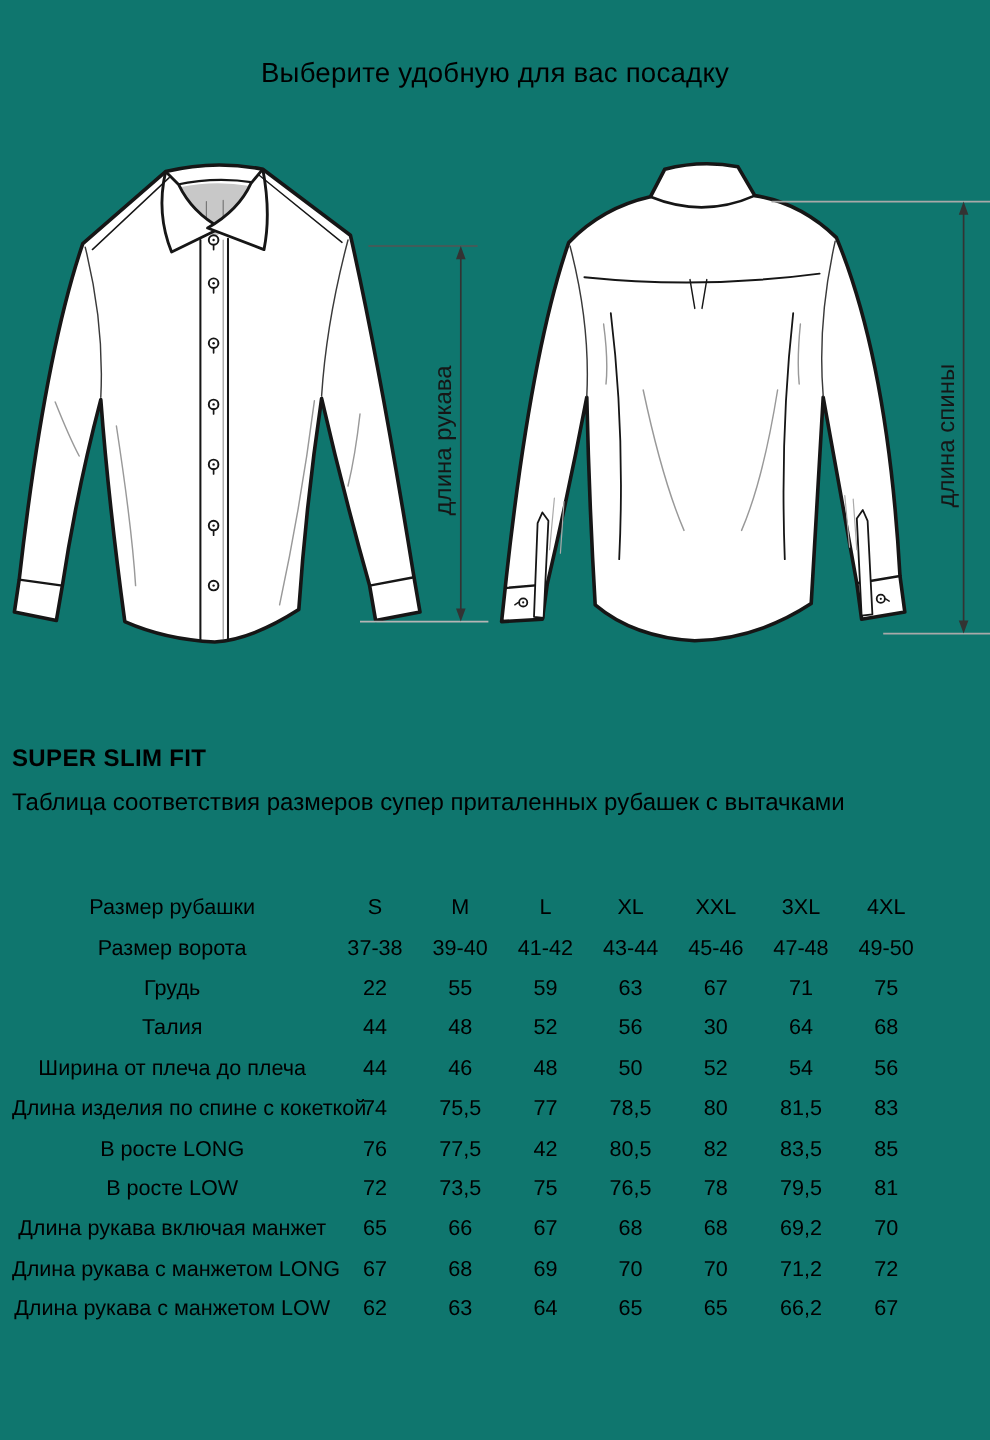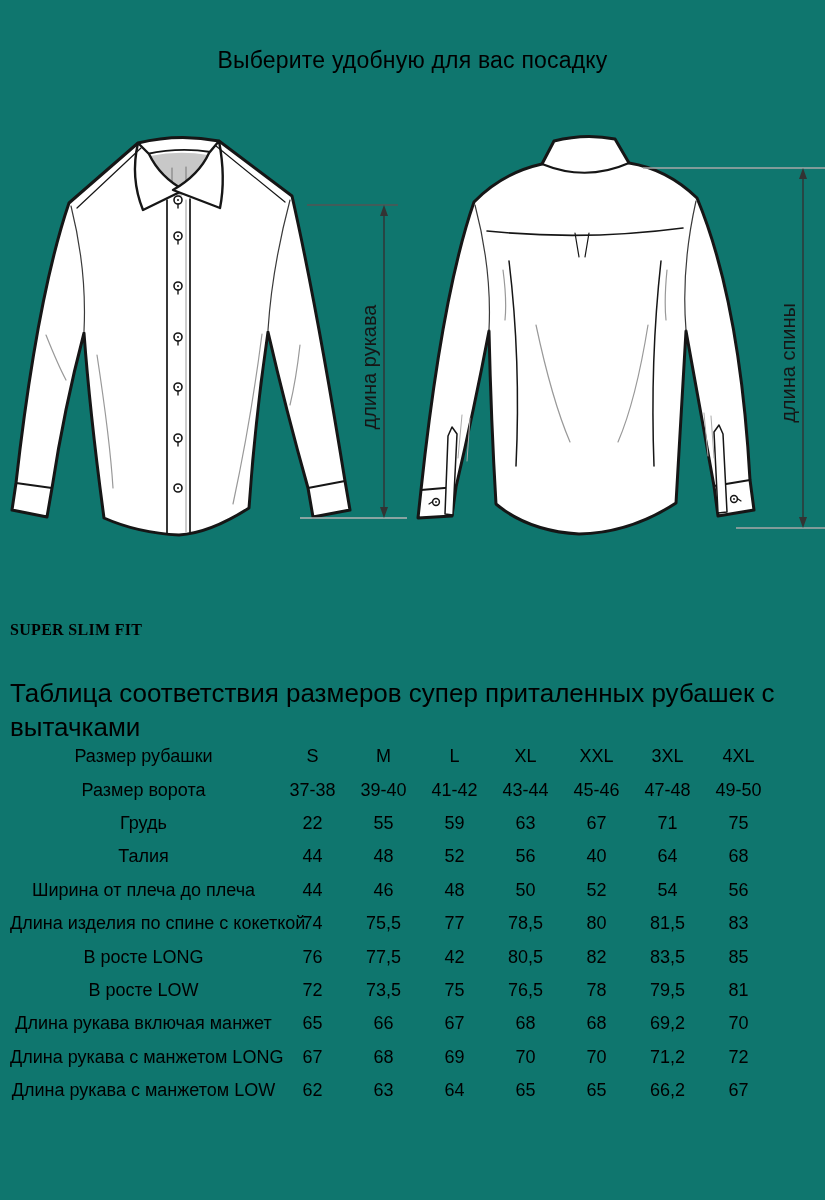--- a/index.html
+++ b/index.html
@@ -1,24 +1,24 @@
 <!DOCTYPE html>
 <html><head>
 <meta charset="utf-8">
 <style>
   html,body{margin:0;padding:0;background:#fff;}
   .page{position:relative;width:825px;height:1200px;background:#0f766e;overflow:hidden;
         font-family:"Liberation Sans",sans-serif;color:#000;}
   .title{position:absolute;top:47px;left:0;width:825px;text-align:center;
          font-size:23px;letter-spacing:0.2px;}
   .diagram-wrap{position:absolute;top:120px;left:0;width:825px;height:480px;}
-  .section-heading{position:absolute;top:621px;left:10px;font-size:16px;font-weight:bold;
-                   letter-spacing:0.3px;font-family:Liberation Serif, serif;}
-  .section-desc{position:absolute;top:652px;left:10px;width:790px;font-size:26px;
-                line-height:34px;margin-top:24px;}
+  .section-heading{position:absolute;top:621px;left:10px;font-size:20px;font-weight:bold;
+                   letter-spacing:0.3px;}
+  .section-desc{position:absolute;top:652px;left:10px;width:790px;font-size:20px;
+                line-height:34px;}
   .size-table{position:absolute;top:740px;left:10px;border-collapse:collapse;
               table-layout:fixed;width:764px;}
   .size-table td{padding:0;font-size:18px;white-space:nowrap;vertical-align:middle;}
   .size-table tr{height:33.4px;}
   .size-table td.row-label{text-align:center;}
   .size-table td.cell{text-align:center;}
   svg text{font-family:"Liberation Sans",sans-serif;}
 </style>
 </head>
 <body>
@@ -214,21 +214,21 @@
           <td class="cell">67</td>
           <td class="cell">71</td>
           <td class="cell">75</td>
         </tr>
         <tr>
           <td class="row-label">Талия</td>
           <td class="cell">44</td>
           <td class="cell">48</td>
           <td class="cell">52</td>
           <td class="cell">56</td>
-          <td class="cell">40</td>
+          <td class="cell">30</td>
           <td class="cell">64</td>
           <td class="cell">68</td>
         </tr>
         <tr>
           <td class="row-label">Ширина от плеча до плеча</td>
           <td class="cell">44</td>
           <td class="cell">46</td>
           <td class="cell">48</td>
           <td class="cell">50</td>
           <td class="cell">52</td>

